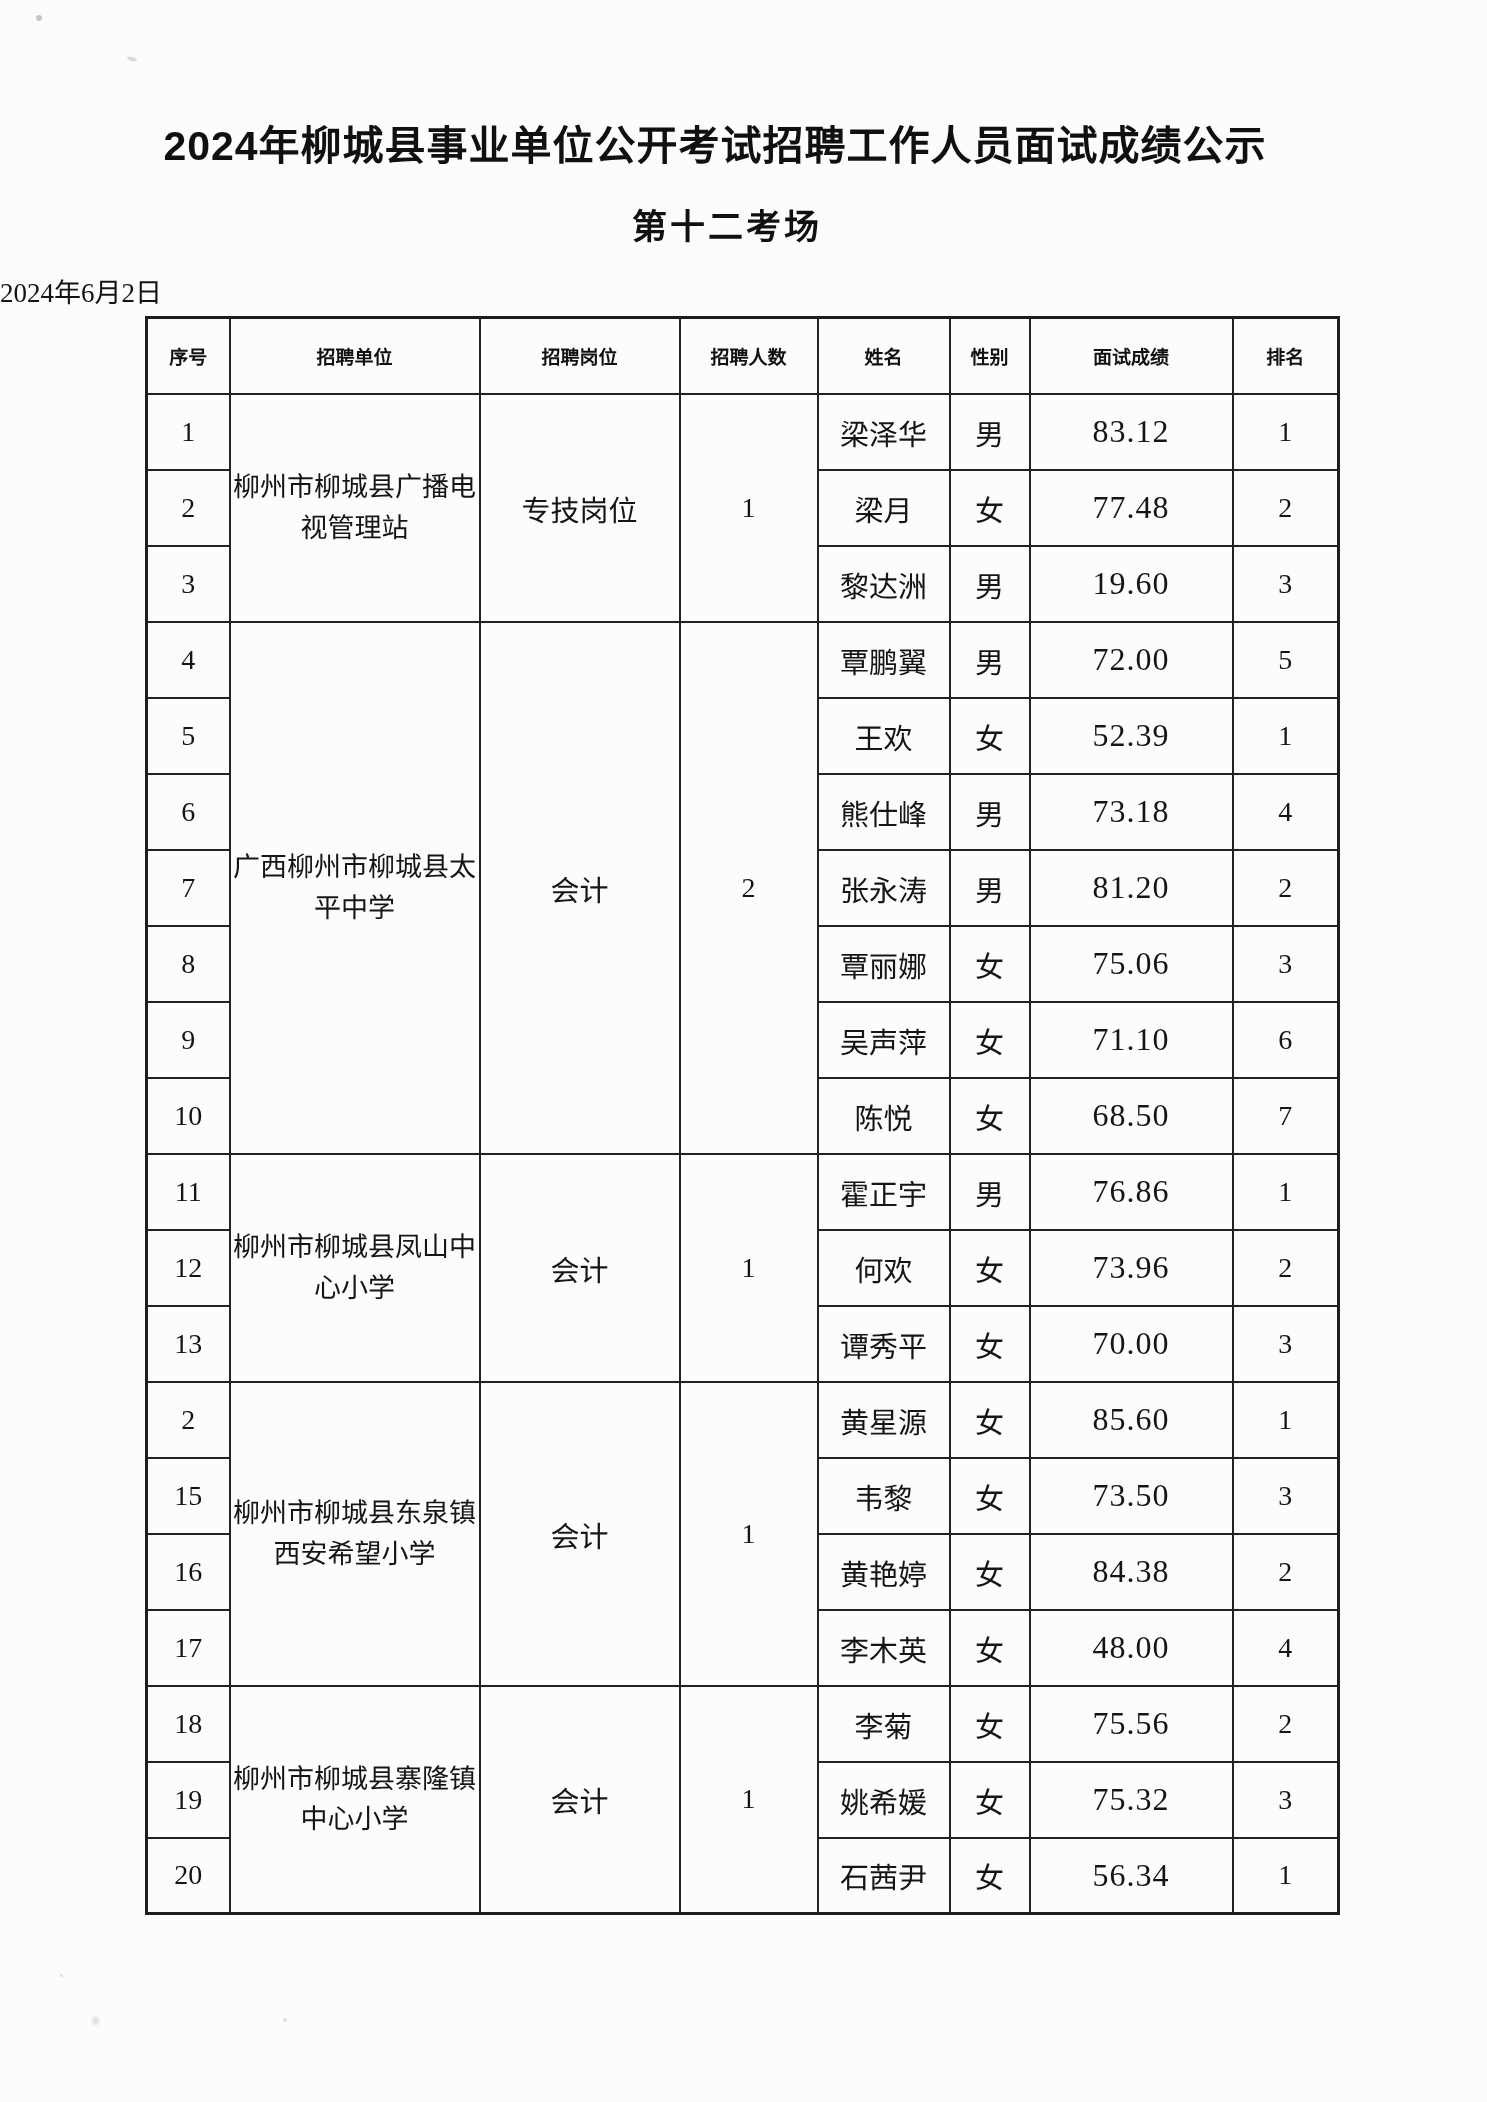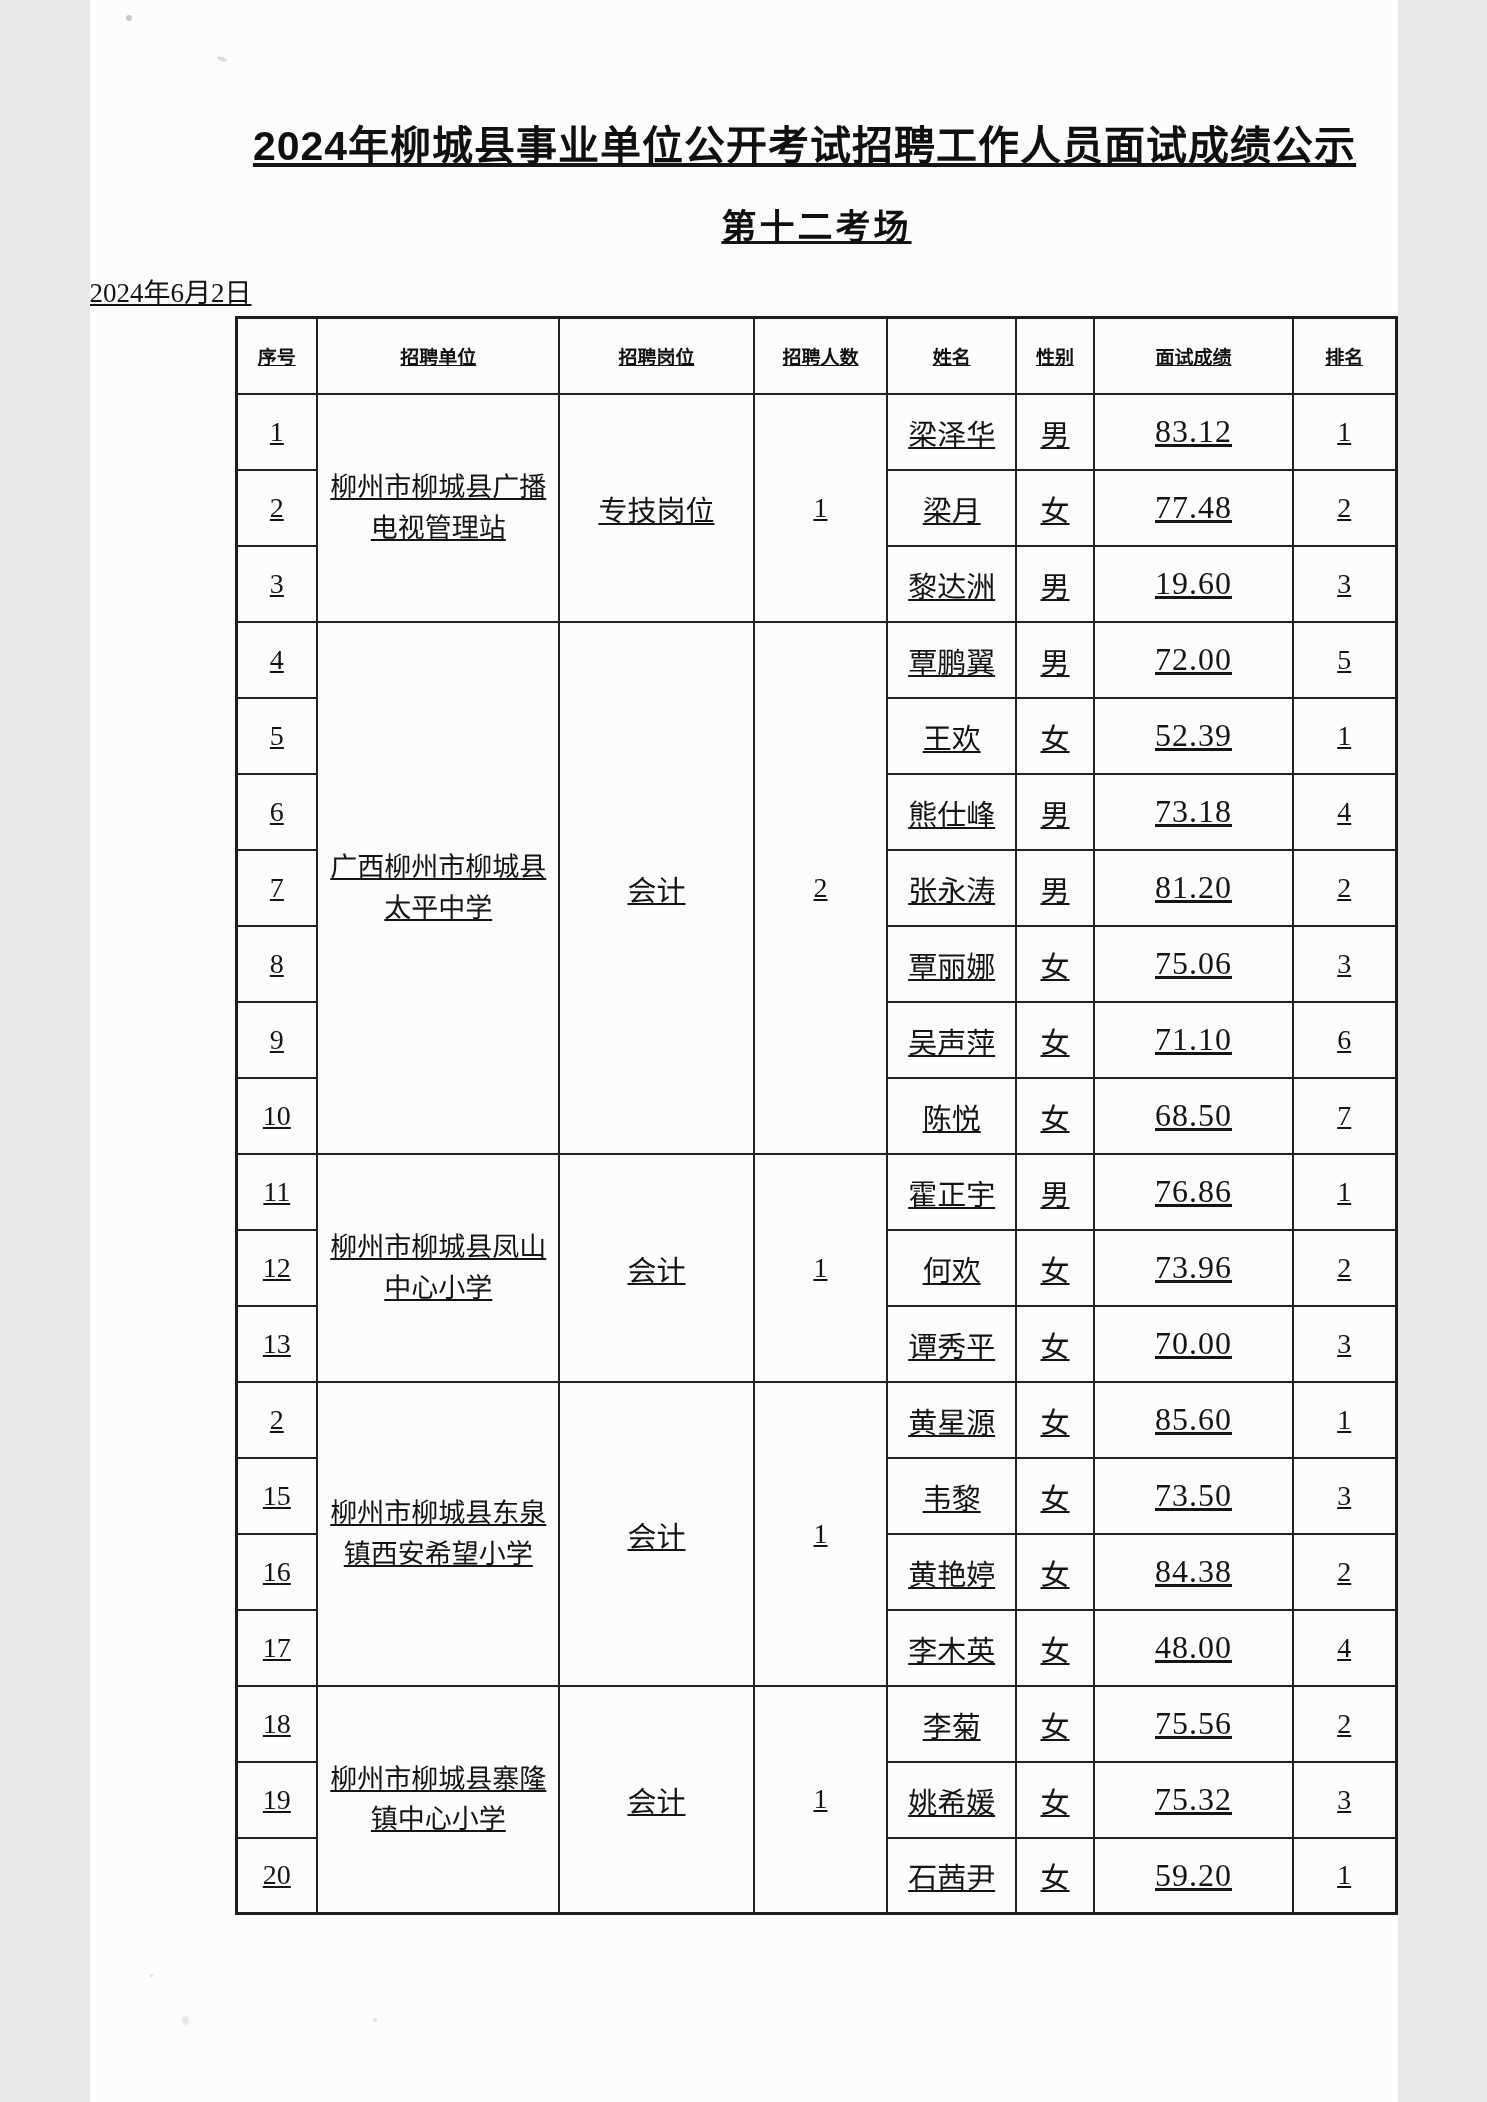--- a/index.html
+++ b/index.html
@@ -1,26 +1,25 @@
 <!DOCTYPE html>
 <html lang="zh-CN"><head>
 <meta charset="utf-8">
 <style>
   html, body { margin: 0; padding: 0; }
   body { background: #e8e8e8; }
   .page {
     position: relative;
-    width: 1308px;
+    width: 1487px;
     height: 2102px;
     margin: 0 auto;
     background: #fcfcfb;
     overflow: hidden;
     font-family: "Liberation Serif", "DejaVu Serif", serif;
     color: #151515;
-    text-decoration: underline;
   }
   .heading-block {
     width: 1430px;
     text-align: center;
   }
   .doc-title {
     margin: 0;
     padding-top: 112px;
     font-family: "Liberation Sans", "DejaVu Sans", sans-serif;
     font-weight: 700;
@@ -278,18 +277,18 @@
           <td class="cell-no">19</td>
           <td class="cell-name">姚希媛</td>
           <td class="cell-sex">女</td>
           <td class="cell-score">75.32</td>
           <td class="cell-rank">3</td>
         </tr>
         <tr>
           <td class="cell-no">20</td>
           <td class="cell-name">石茜尹</td>
           <td class="cell-sex">女</td>
-          <td class="cell-score">59.20</td>
+          <td class="cell-score">56.34</td>
           <td class="cell-rank">1</td>
         </tr>
       </tbody>
   </table>
 </div>
 
 </body></html>

